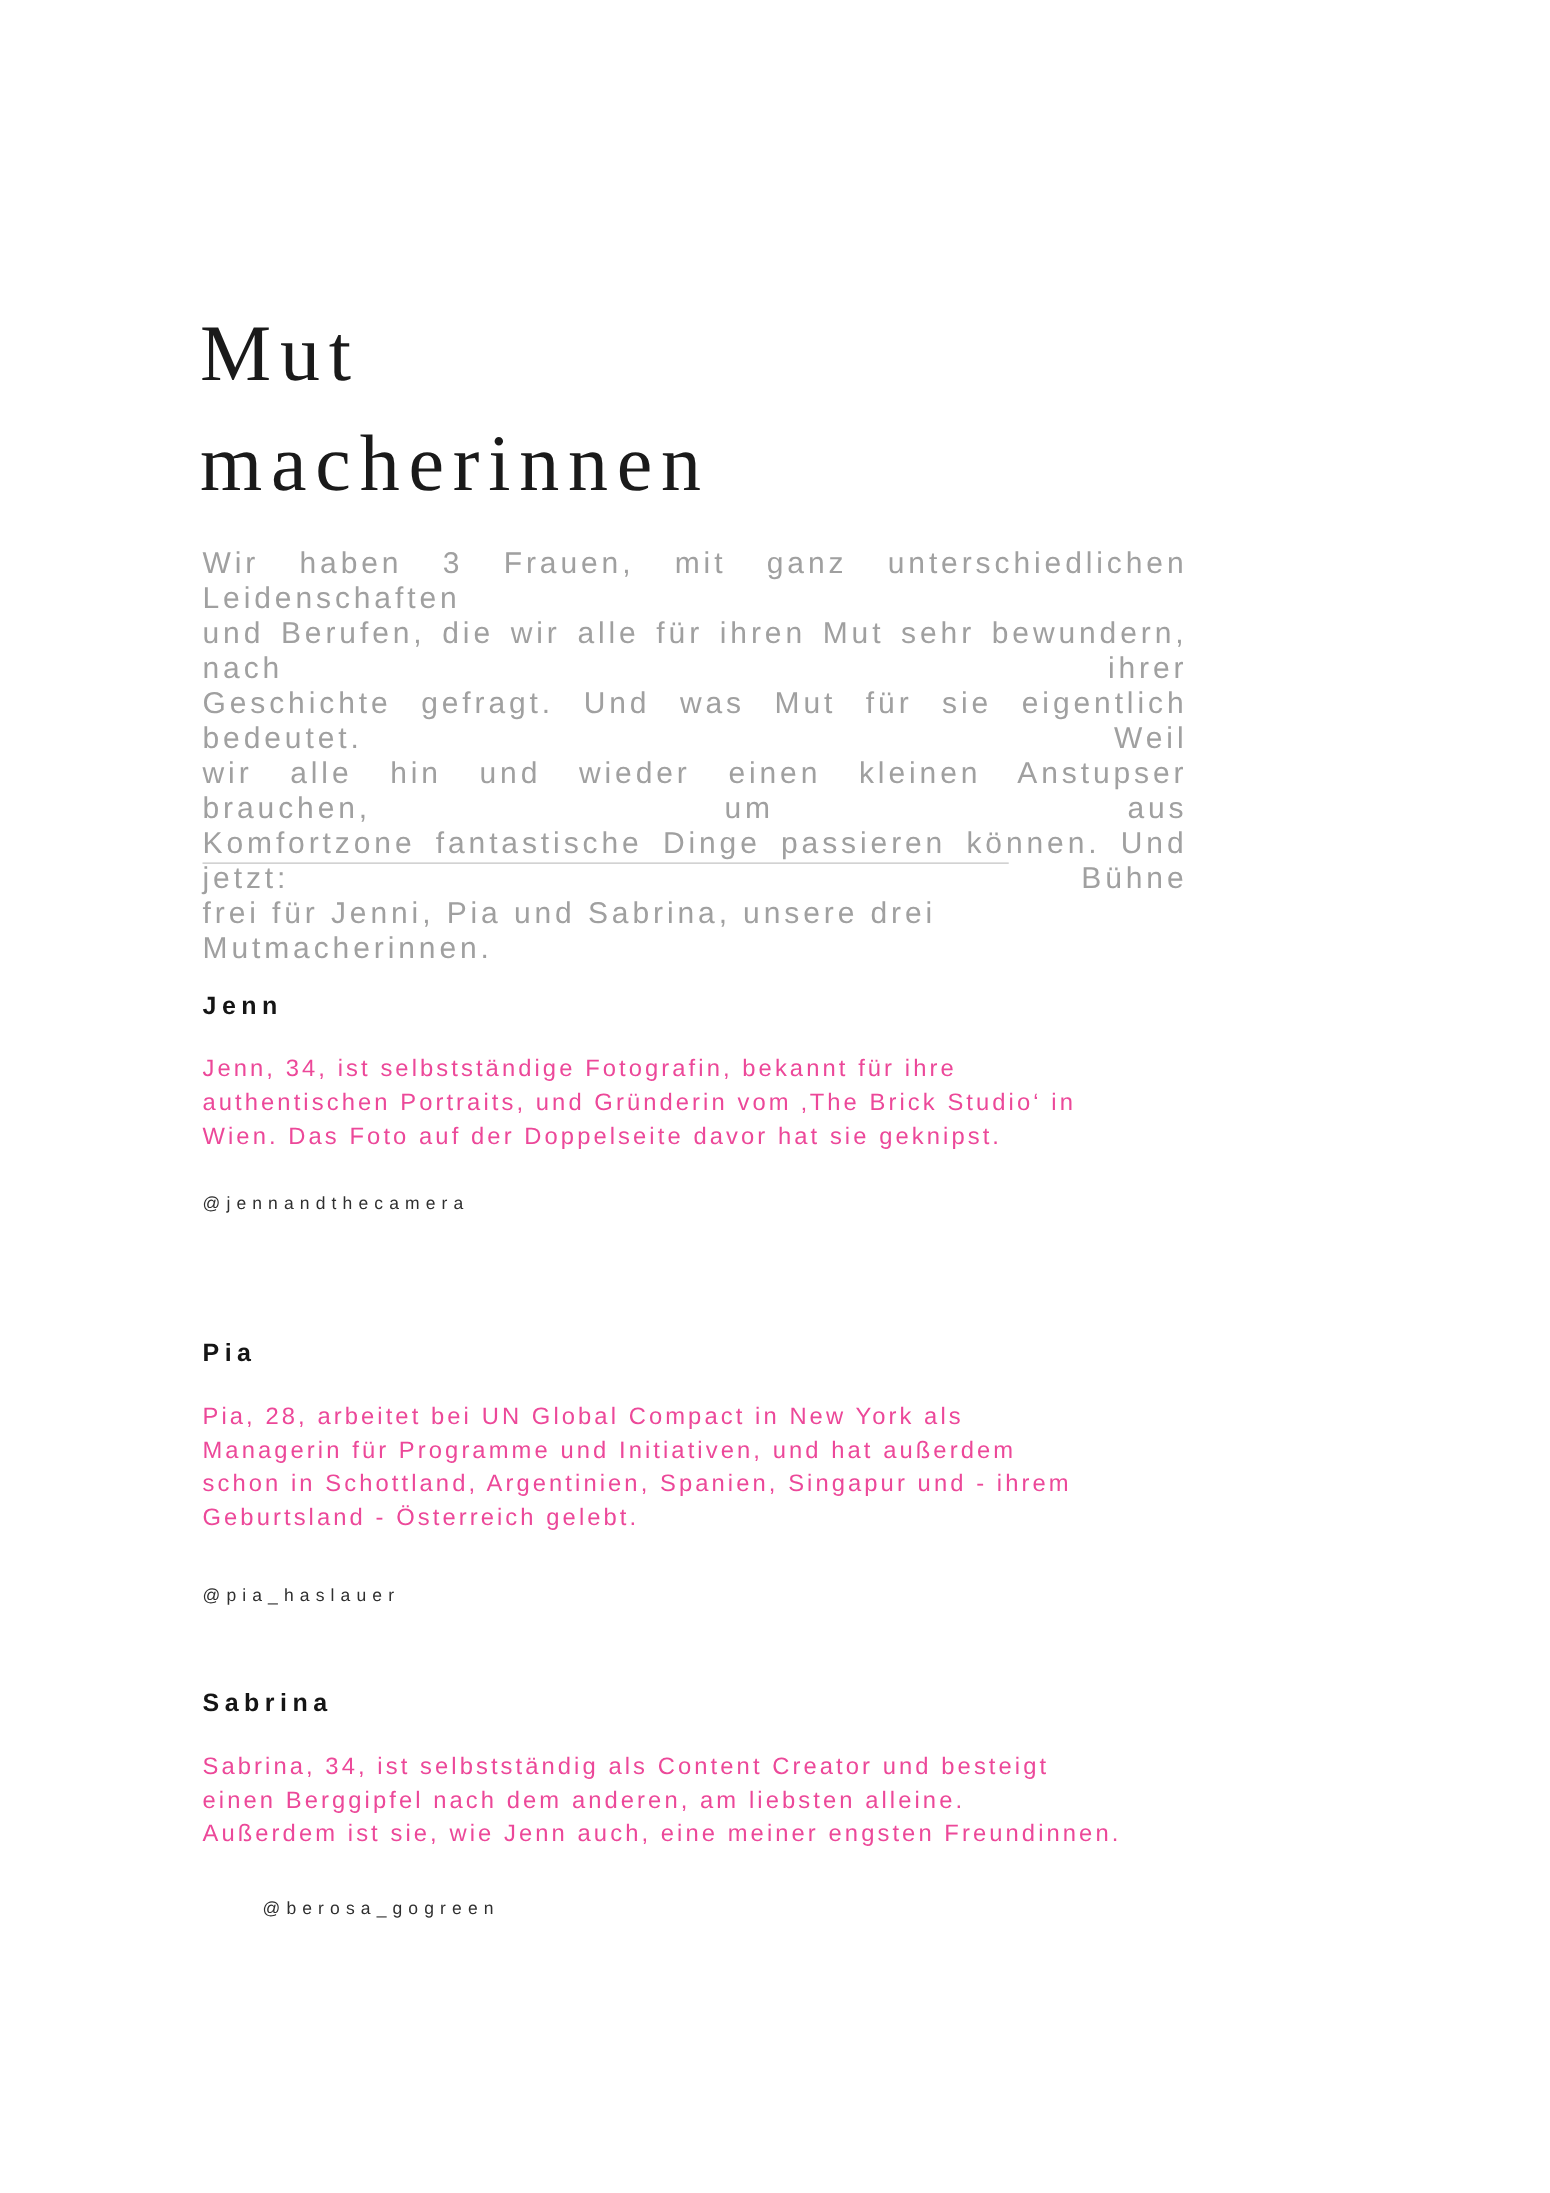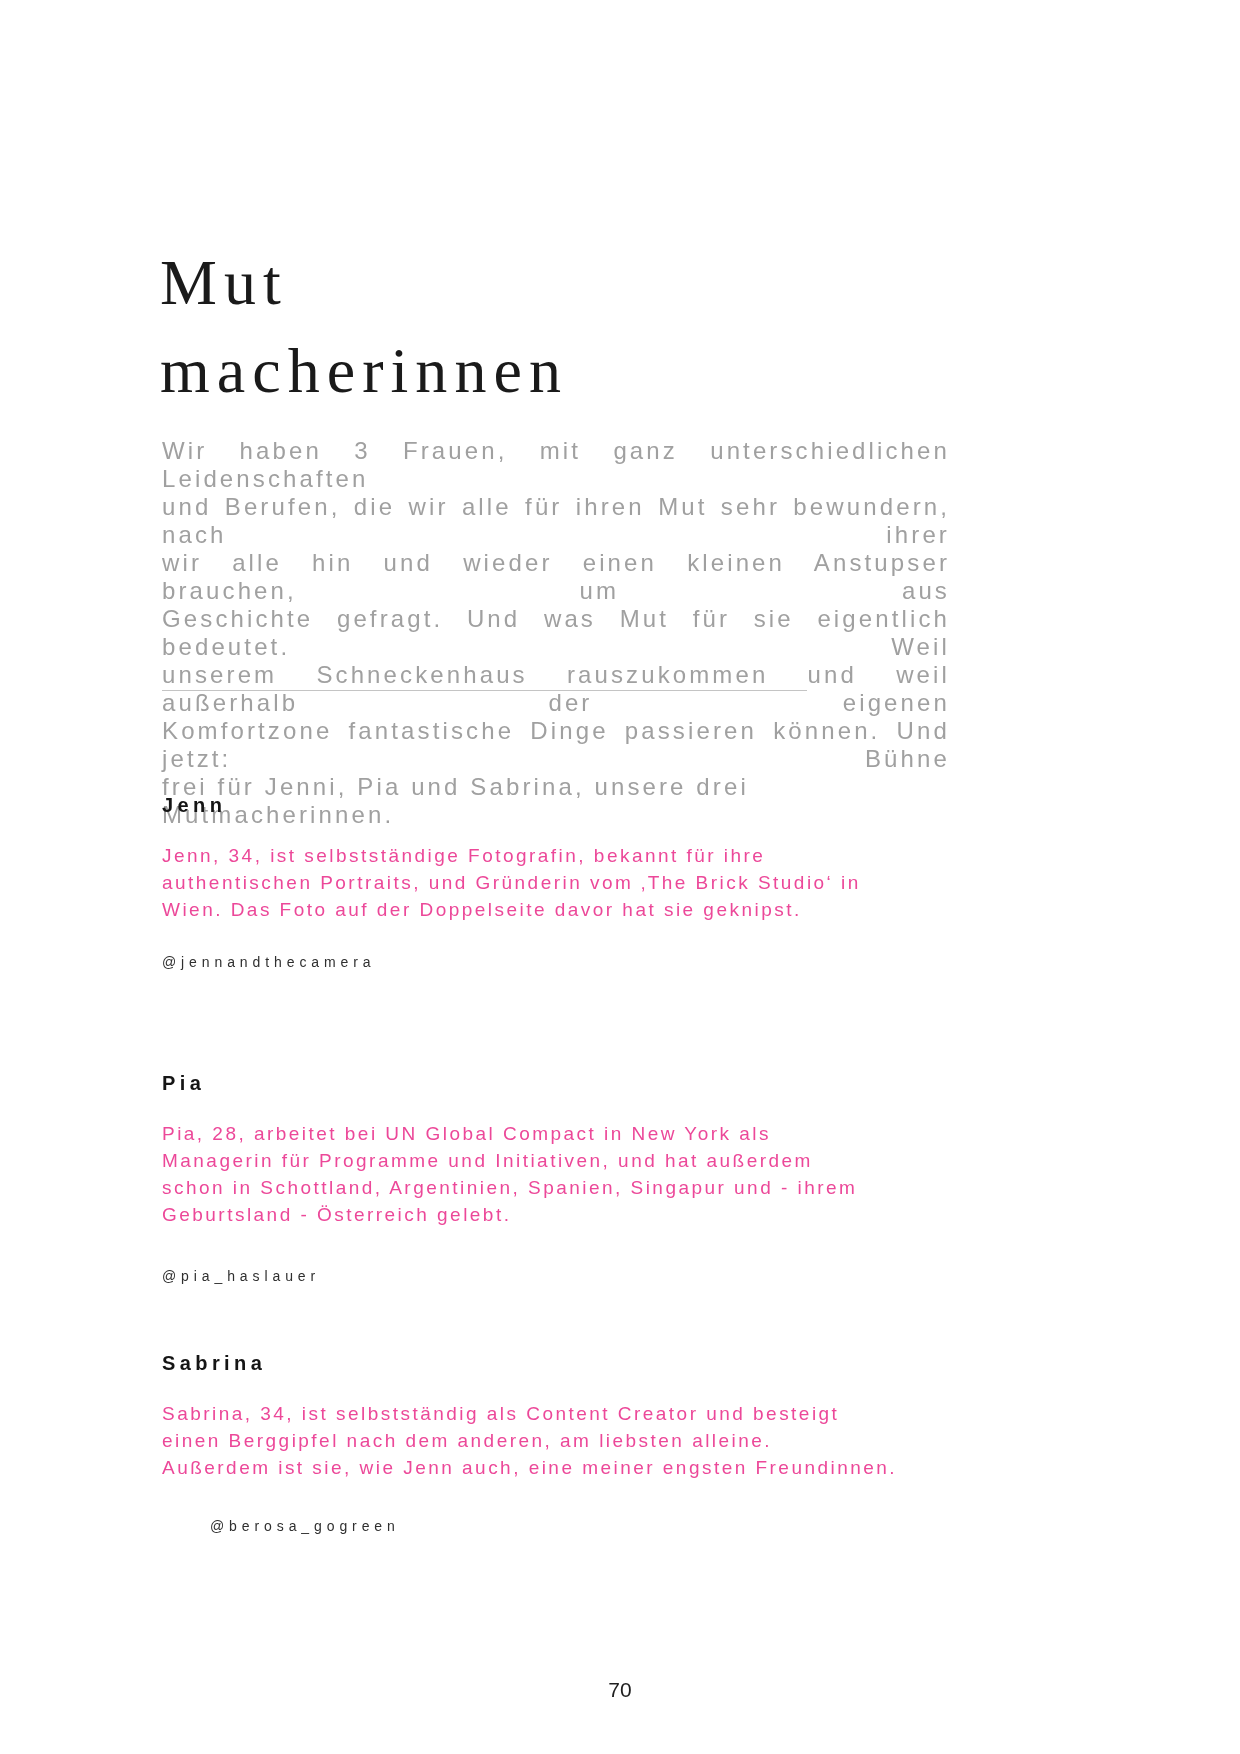--- a/index.html
+++ b/index.html
@@ -80,23 +80,22 @@
 <div class="page">
 
   <h1 class="title">
     <span>Mut</span>
     <span>macherinnen</span>
   </h1>
 
   <div class="intro">
     <div class="line">Wir haben 3 Frauen, mit ganz unterschiedlichen Leidenschaften</div>
     <div class="line">und Berufen, die wir alle für ihren Mut sehr bewundern, nach ihrer</div>
+    <div class="line">Geschichte gefragt. Und was Mut für sie eigentlich bedeutet. Weil</div>
     <div class="line">wir alle hin und wieder einen kleinen Anstupser brauchen, um aus</div>
-    <div class="line">Geschichte gefragt. Und was Mut für sie eigentlich bedeutet. Weil</div>
-    <div class="line">unserem Schneckenhaus rauszukommen und weil außerhalb der eigenen</div>
     <div class="line">Komfortzone fantastische Dinge passieren können. Und jetzt: Bühne</div>
     <div class="line last">frei für Jenni, Pia und Sabrina, unsere drei Mutmacherinnen.</div>
   </div>
 
   <hr class="divider">
 
   <article class="section sec-0">
     <h2>Jenn</h2>
     <p class="bio">Jenn, 34, ist selbstständige Fotografin, bekannt für ihre
 authentischen Portraits, und Gründerin vom ‚The Brick Studio‘ in
@@ -114,15 +113,14 @@
   </article>
 
   <article class="section sec-2">
     <h2>Sabrina</h2>
     <p class="bio">Sabrina, 34, ist selbstständig als Content Creator und besteigt
 einen Berggipfel nach dem anderen, am liebsten alleine.
 Außerdem ist sie, wie Jenn auch, eine meiner engsten Freundinnen.</p>
     <div class="handle">@berosa_gogreen</div>
   </article>
 
-  <div class="page-number">70</div>
 
 </div>
 
 </body></html>

